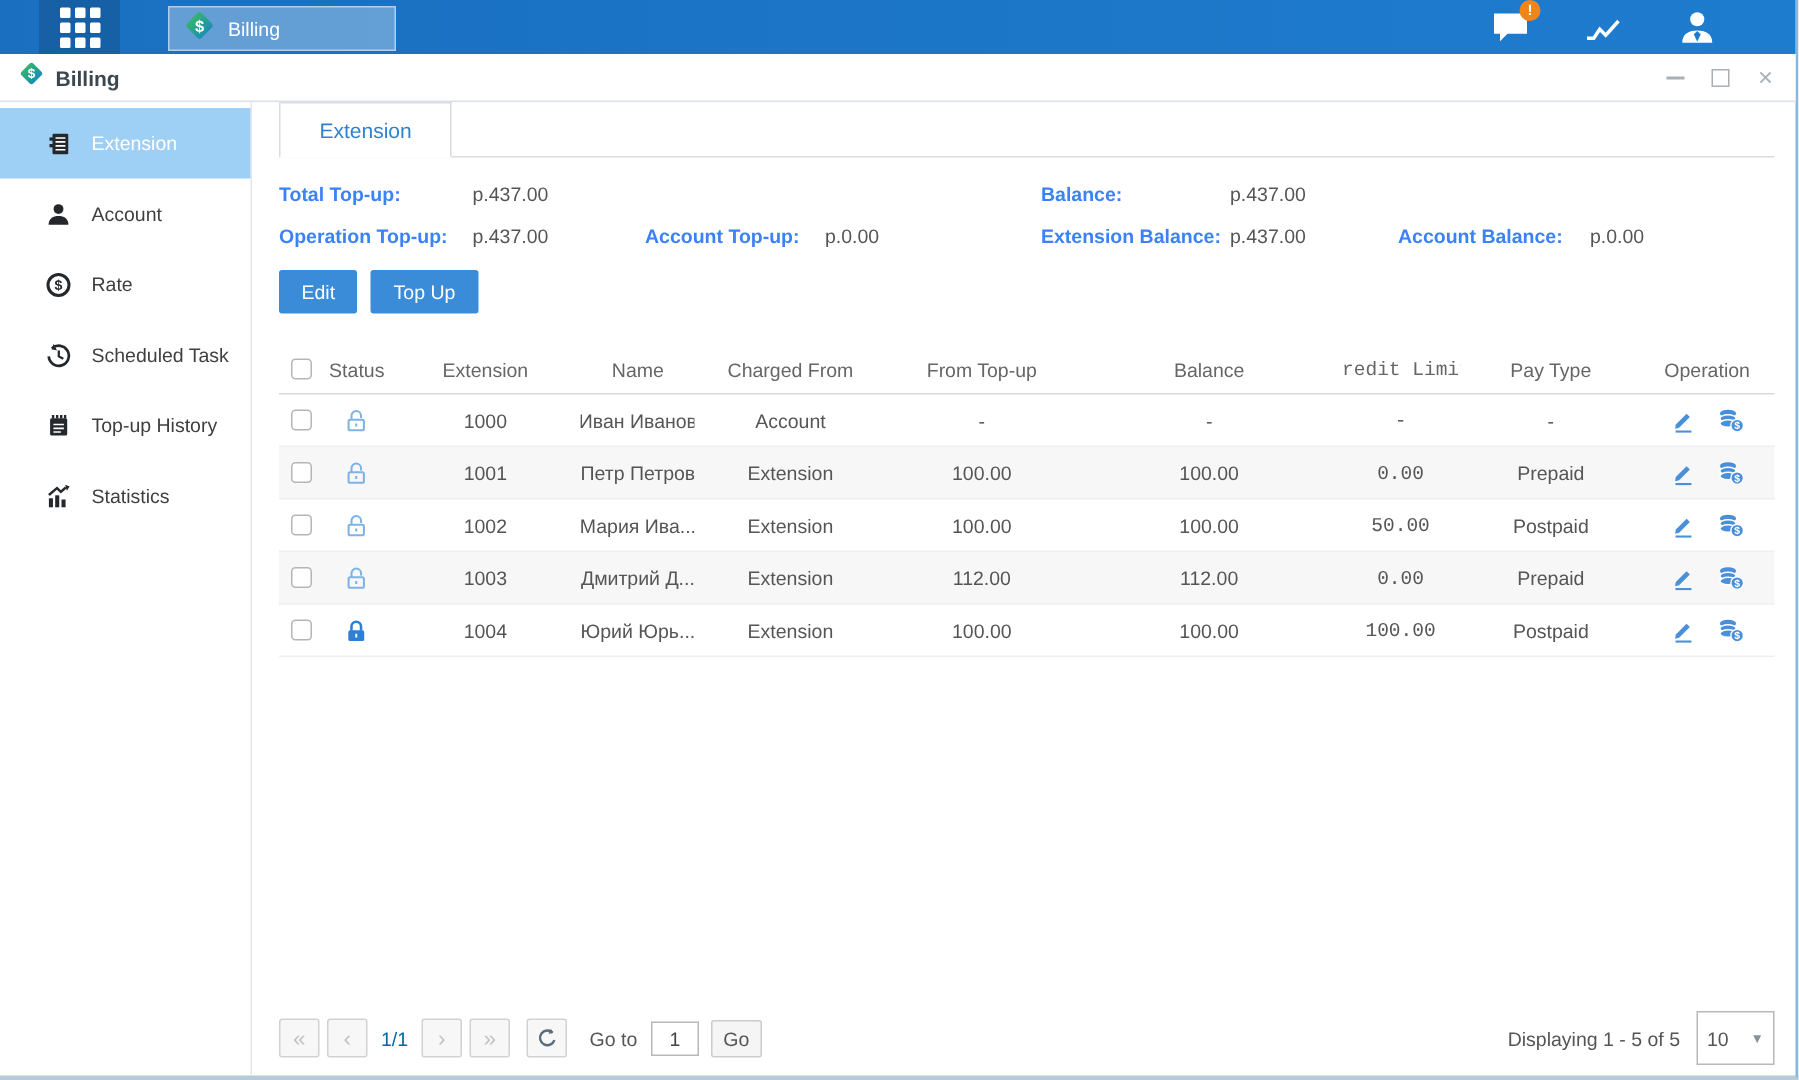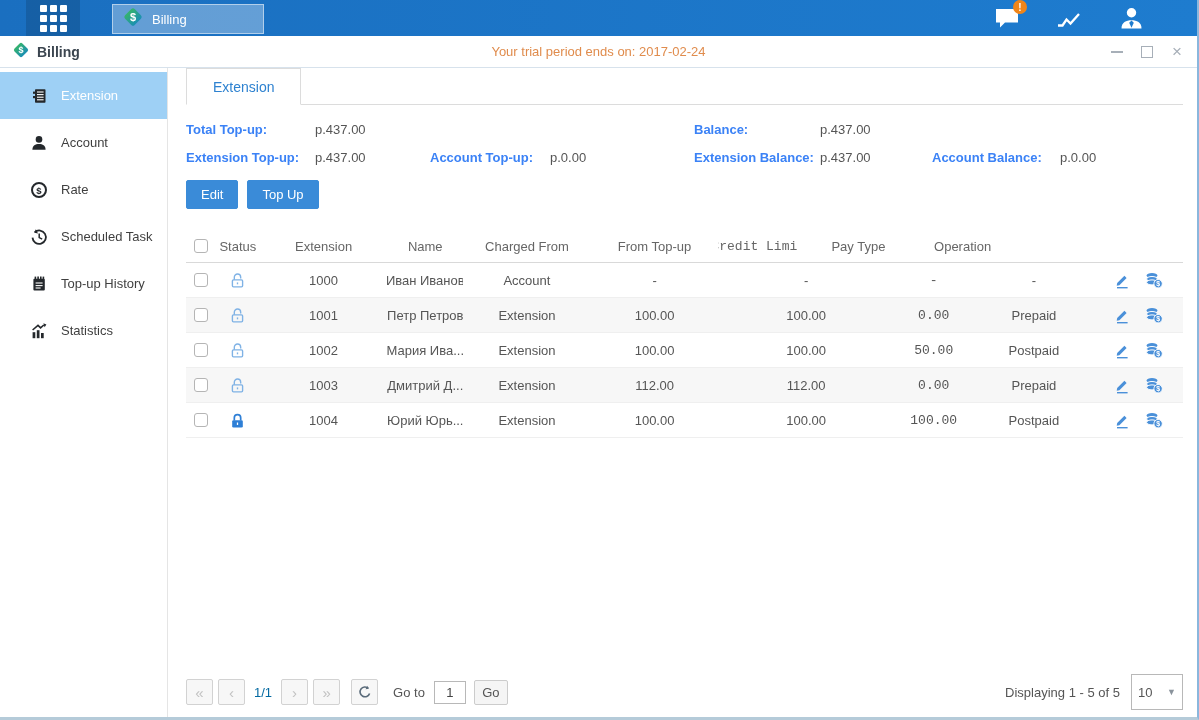--- a/index.html
+++ b/index.html
@@ -141,21 +141,20 @@
             <stop offset="0" stop-color="#35b36d"></stop>
                 <stop offset="1" stop-color="#1b8fb3"></stop>
           </linearGradient>
             </defs>
           <rect x="4.2" y="4.2" width="13.6" height="13.6" rx="2.4" transform="rotate(45 11 11)" fill="url(#g2)"></rect>
           <text x="11" y="15" text-anchor="middle" font-size="11" font-weight="bold" fill="#fff">$</text>
         </svg>
       </span>
       <span class="t">Billing</span>
     </div>
-    <div class="trial">Your trial period ends on: 2017-02-24</div>
     <div class="win-ctls">
       <span class="ctl ctl-min"></span>
       <span class="ctl ctl-max"></span>
       <span class="ctl ctl-close">×</span>
     </div>
   </div>
 
   <div class="body">
 
     <aside class="sidebar" id="sidebar">
@@ -246,21 +245,21 @@
       <div class="tabbar">
         <div class="tab">Extension</div>
       </div>
 
       <div class="summary">
         <div class="sum-left">
           <span class="slabel">Total Top-up:</span>
           <span class="sval">p.437.00</span>
           <span></span>
             <span></span>
-          <span class="slabel">Extension Top-up:</span>
+          <span class="slabel">Operation Top-up:</span>
           <span class="sval">p.437.00</span>
           <span class="slabel">Account Top-up:</span>
           <span class="sval">p.0.00</span>
         </div>
         <div class="sum-right">
           <span class="slabel">Balance:</span>
           <span class="sval">p.437.00</span>
           <span></span>
             <span></span>
           <span class="slabel">Extension Balance:</span>
@@ -278,20 +277,21 @@
       <div class="table">
         <div class="thead" id="thead">
             <div class="cell c-cb">
               <span class="checkbox"></span>
             </div>
             <div class="cell c-status">Status</div>
             <div class="cell c-ext">Extension</div>
             <div class="cell c-name">Name</div>
             <div class="cell c-charged">Charged From</div>
             <div class="cell c-topup">From Top-up</div>
+            <div class="cell c-balance">Balance</div>
             <div class="cell c-credit">Credit Limit</div>
             <div class="cell c-paytype">Pay Type</div>
             <div class="cell c-op">Operation</div>
           </div>
         <div id="tbody">
         <div class="trow">
           <div class="cell c-cb">
                 <span class="checkbox"></span>
               </div>
           <div class="cell c-status">

